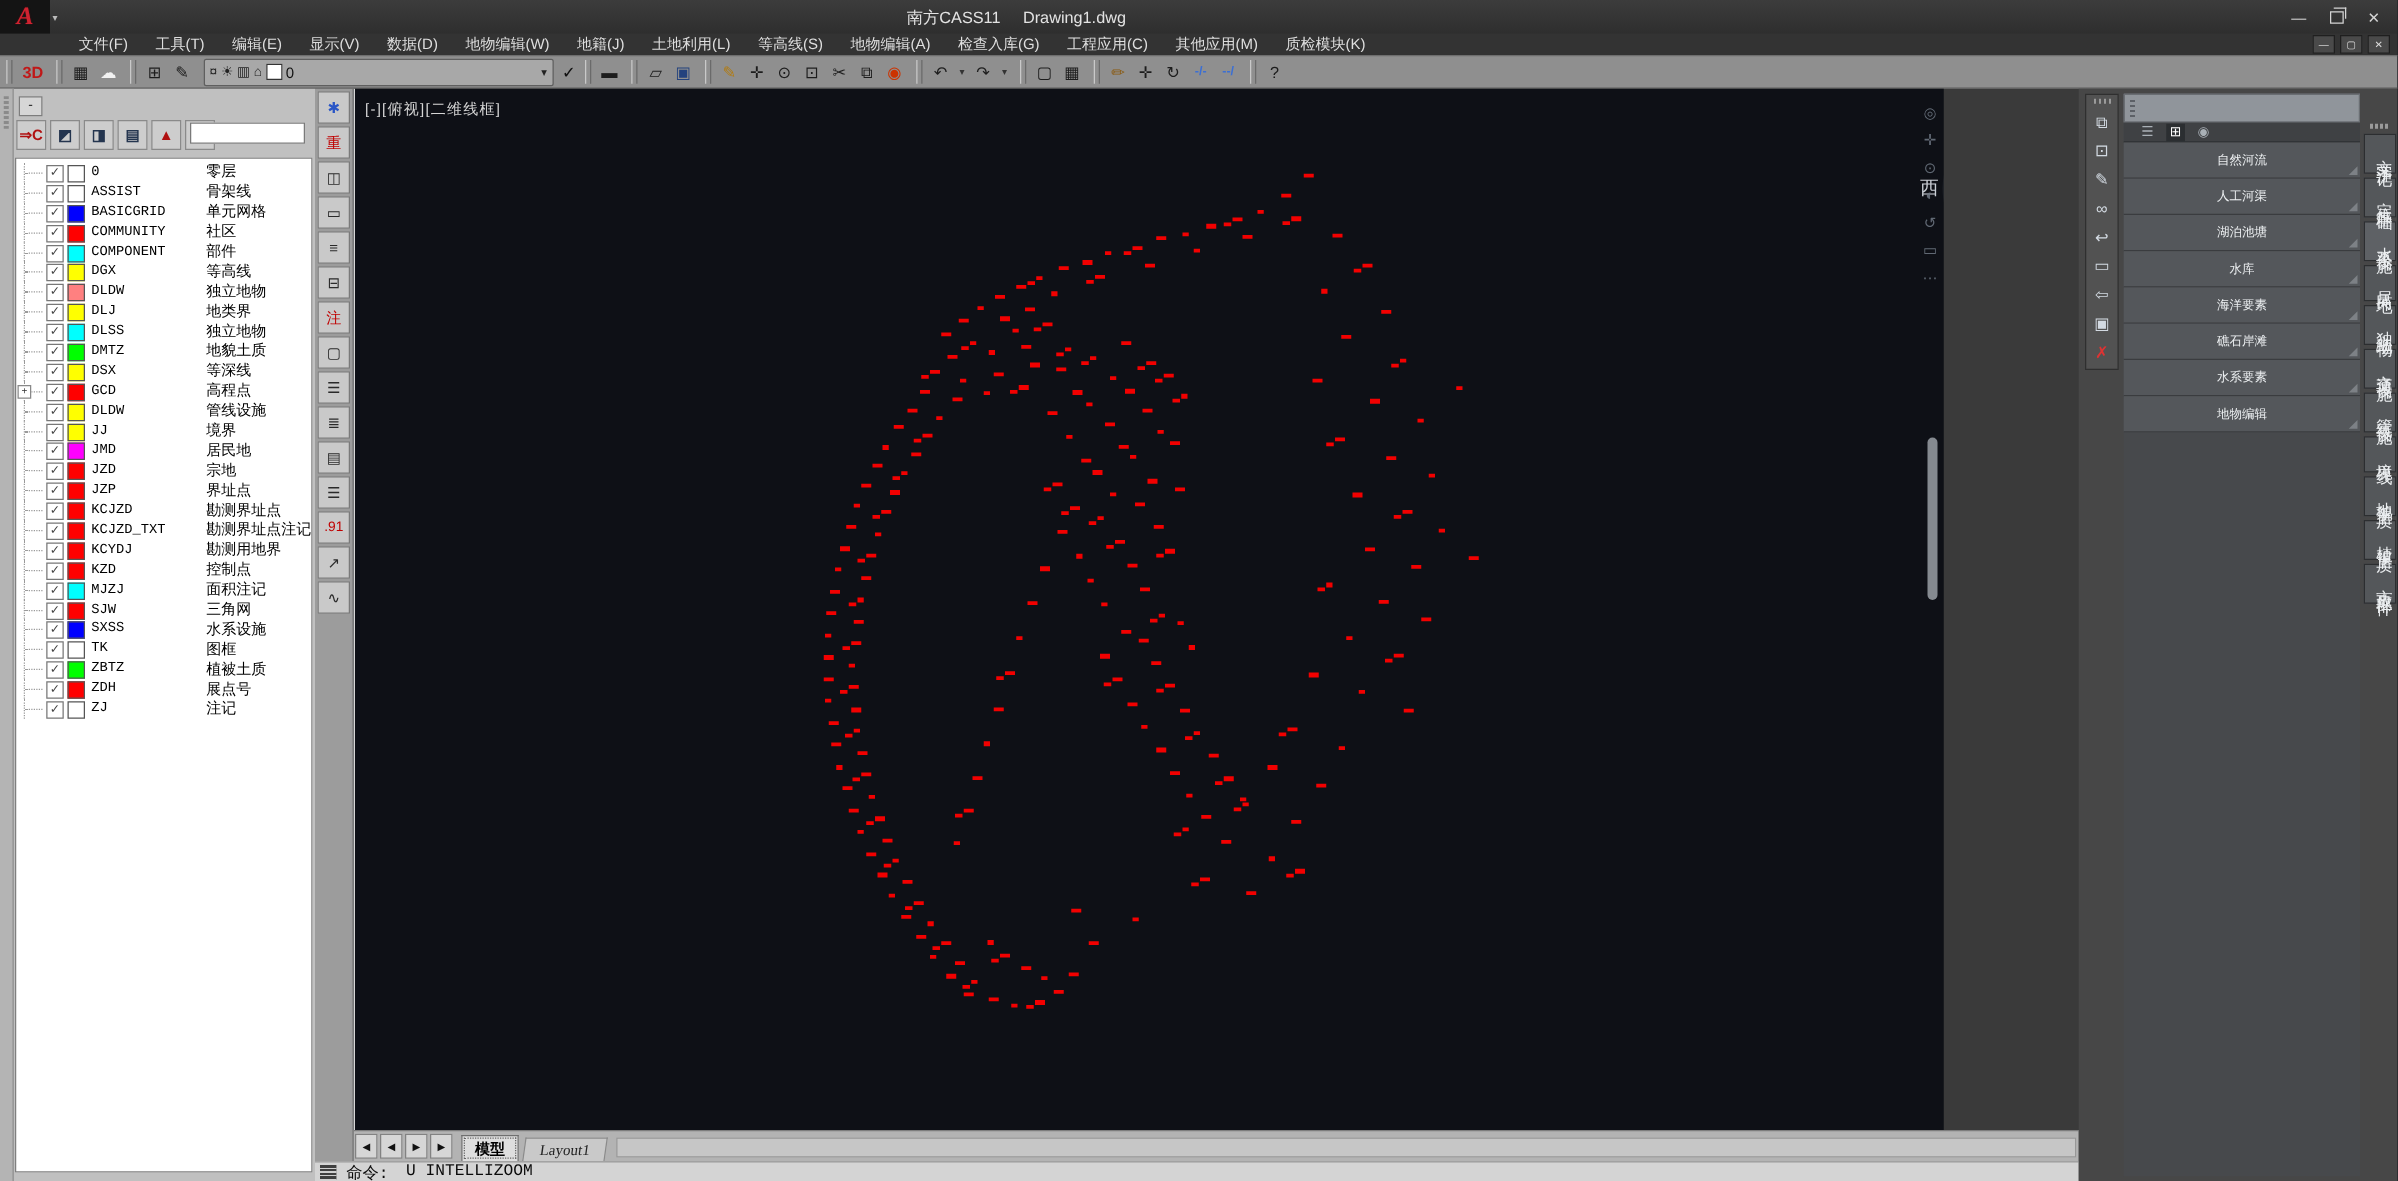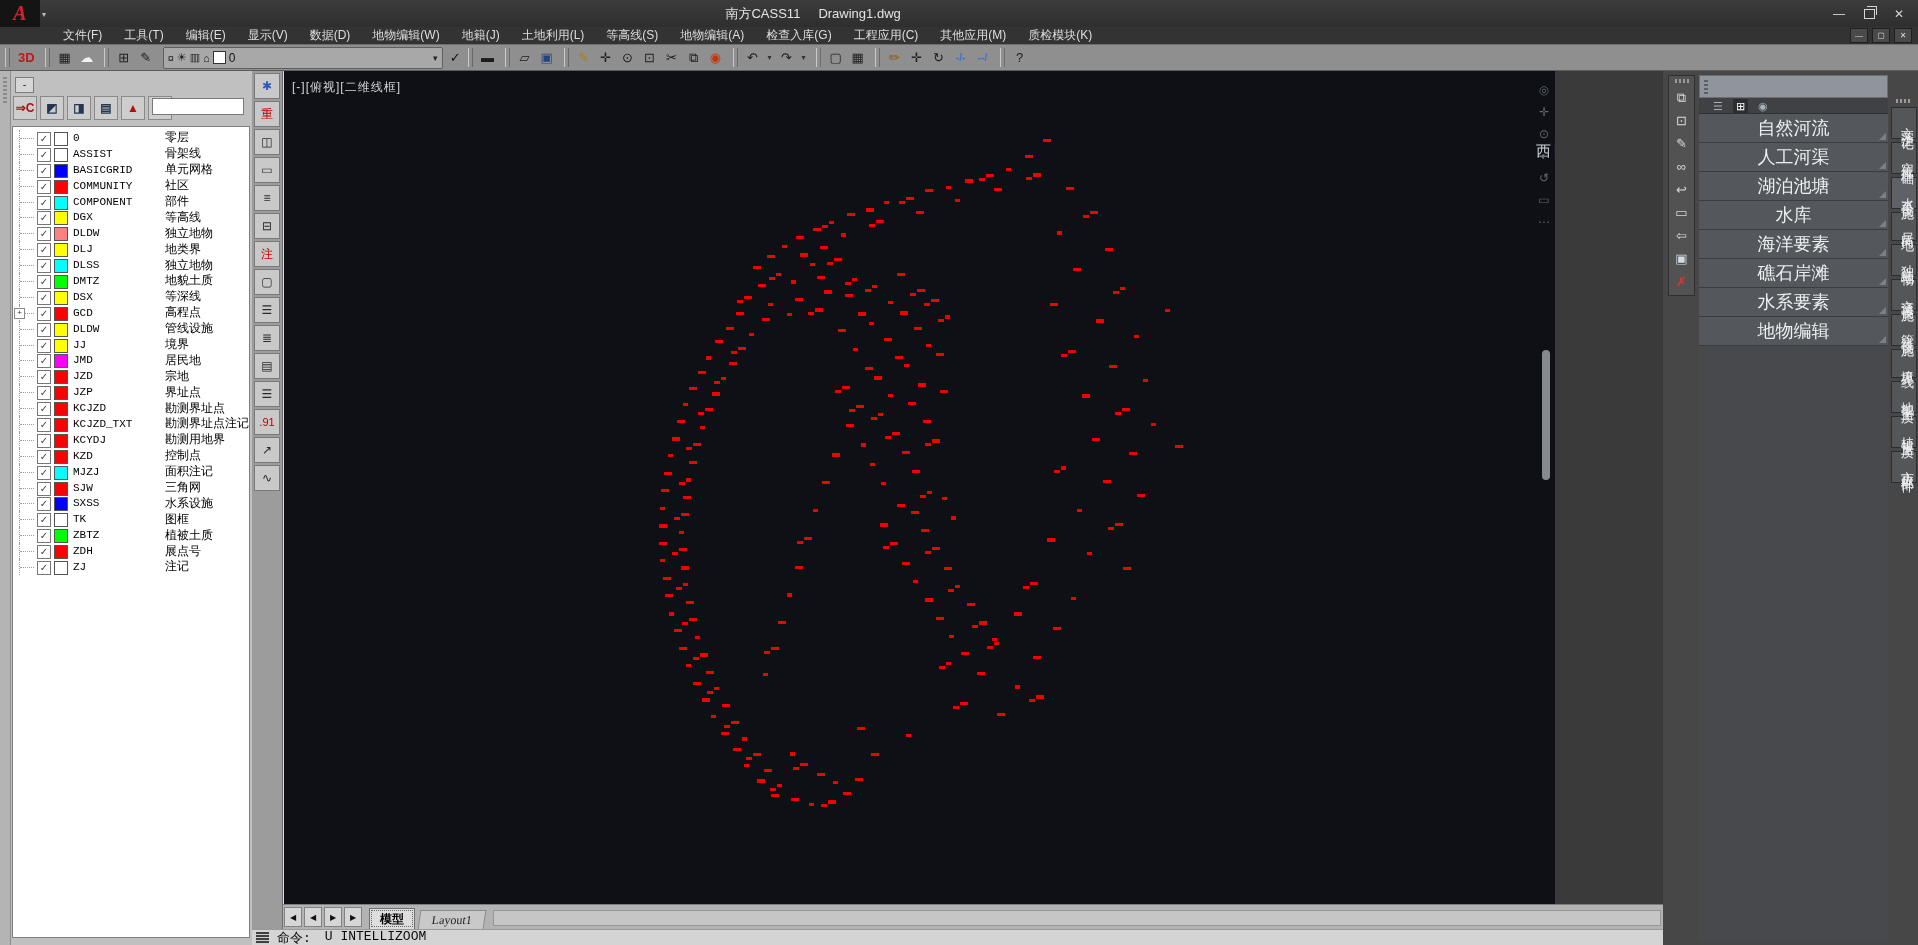--- a/index.html
+++ b/index.html
@@ -131,21 +131,21 @@
          font-size:13px;color:#d3dae2;}
   .palette{position:absolute;left:36px;top:4px;width:189px;height:866px;background:#47494c;}
   .pal-head{height:23px;background:#90959b;border:1px solid #6a6e73;box-sizing:border-box;}
   .pal-head::before{content:"";display:block;width:4px;height:14px;margin:4px 0 0 4px;
           background:repeating-linear-gradient(#5c6066 0 2px,transparent 2px 4px);}
   .pal-toolrow{height:15px;background:#3f4144;display:flex;align-items:center;gap:10px;
           padding-left:14px;border-bottom:1px solid #2e3033;}
   .pal-ticon{font-size:11px;color:#a9b0b6;line-height:14px;}
   .pal-ticon.active{background:#2b2e31;color:#fff;padding:0 3px;}
   .prow{position:relative;height:28px;background:#54575b;border-bottom:1px solid #3a3c3f;
-        display:flex;align-items:center;justify-content:center;font-size:18px;color:#edf0f2;}
+        display:flex;align-items:center;justify-content:center;font-size:10px;color:#edf0f2;}
   .prow::after{content:"";position:absolute;right:2px;bottom:2px;border-left:7px solid transparent;
         border-bottom:7px solid #7d8186;}
   .sidetabs{position:absolute;left:227px;top:4px;width:28px;}
   .tabsgrip{width:16px;height:4px;margin:24px auto 4px auto;
         background:repeating-linear-gradient(90deg,#9a9a9a 0 2px,transparent 2px 4px);}
   .vtab{writing-mode:vertical-rl;text-orientation:upright;letter-spacing:3px;
         background:#54575a;border:1px solid #2c2e30;color:#eceff1;font-size:13px;
         padding:9px 0;width:24px;margin:0 auto 3px auto;text-align:center;}
   .vtab.active{background:#5e6165;}
 </style>

